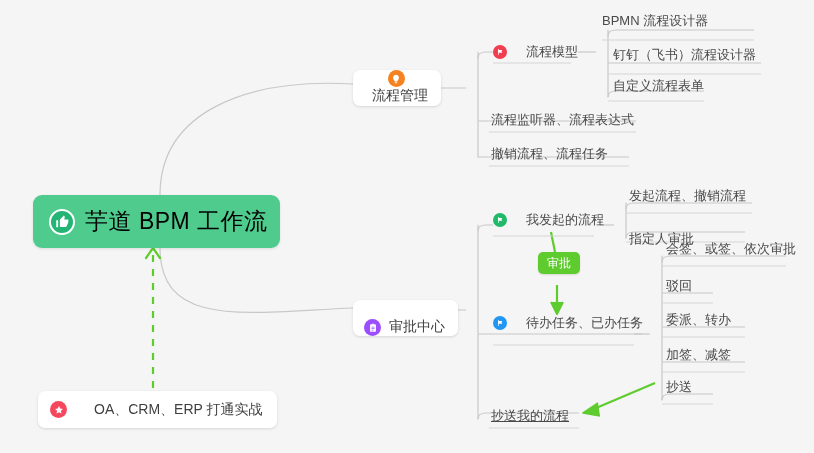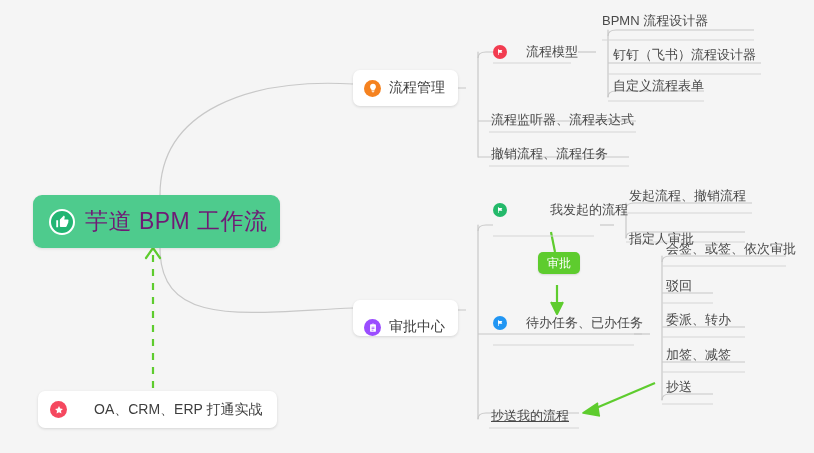--- a/index.html
+++ b/index.html
@@ -25,21 +25,21 @@
     position: absolute;
     left: 33px; top: 195px;
     width: 247px; height: 53px;
     background: #4ecb8d;
     border-radius: 9px;
     display: flex; align-items: center;
     padding: 0 16px;
     box-shadow: 0 1px 3px rgba(0,0,0,0.10);
   }
   .root-label {
-    color: #701a75;
+    color: #000000;
     font-size: 23px;
     letter-spacing: 0.5px;
     white-space: nowrap;
     margin-left: 10px;
     text-align: center;
   }
 
   
   .l1-node {
     position: absolute;
@@ -49,21 +49,21 @@
     display: flex; align-items: center;
     padding: 0 13px 0 11px;
     box-shadow: 0 1px 3px rgba(0,0,0,0.13);
   }
   .l1-label {
     font-size: 14px;
     color: #3e3e3e;
     white-space: nowrap;
     margin-left: 8px;
   }
-  #node-liucheng-guanli { left: 353px; top: 70px; }
+  #node-liucheng-guanli { left: 353px; top: 70px; flex-direction: column; }
   #node-shenpi-zhongxin { left: 353px; top: 300px; align-items: flex-end; }
 
   
   #node-oa {
     position: absolute;
     left: 38px; top: 391px;
     background: #ffffff;
     border-radius: 7px;
     height: 37px;
     display: flex; align-items: center;
@@ -245,21 +245,21 @@
     <span class="l2-label">流程模型</span>
   </div>
 
   <div class="leaf" style="left:602px; top:11px;">BPMN 流程设计器</div>
   <div class="leaf" style="left:613px; top:45px;">钉钉（飞书）流程设计器</div>
   <div class="leaf" style="left:613px; top:76px;">自定义流程表单</div>
 
   <div class="leaf" style="left:491px; top:110px;">流程监听器、流程表达式</div>
   <div class="leaf" style="left:491px; top:144px;">撤销流程、流程任务</div>
 
-  <div class="l2-node" style="left:493px; top:199px;gap:24px;">
+  <div class="l2-node" style="left:493px; top:209px;">
     <span class="icon-circle ic-sm ic-green">
       <svg width="8" height="8" viewBox="0 0 24 24" fill="#ffffff" aria-hidden="true">
         <path d="M6 3v18h2v-7h11l-2.5-4L19 6H8V3H6z"></path>
       </svg>
     </span>
     <span class="l2-label">我发起的流程</span>
   </div>
 
   <div class="leaf" style="left:629px; top:186px;">发起流程、撤销流程</div>
   <div class="leaf" style="left:629px; top:229px;">指定人审批</div>

